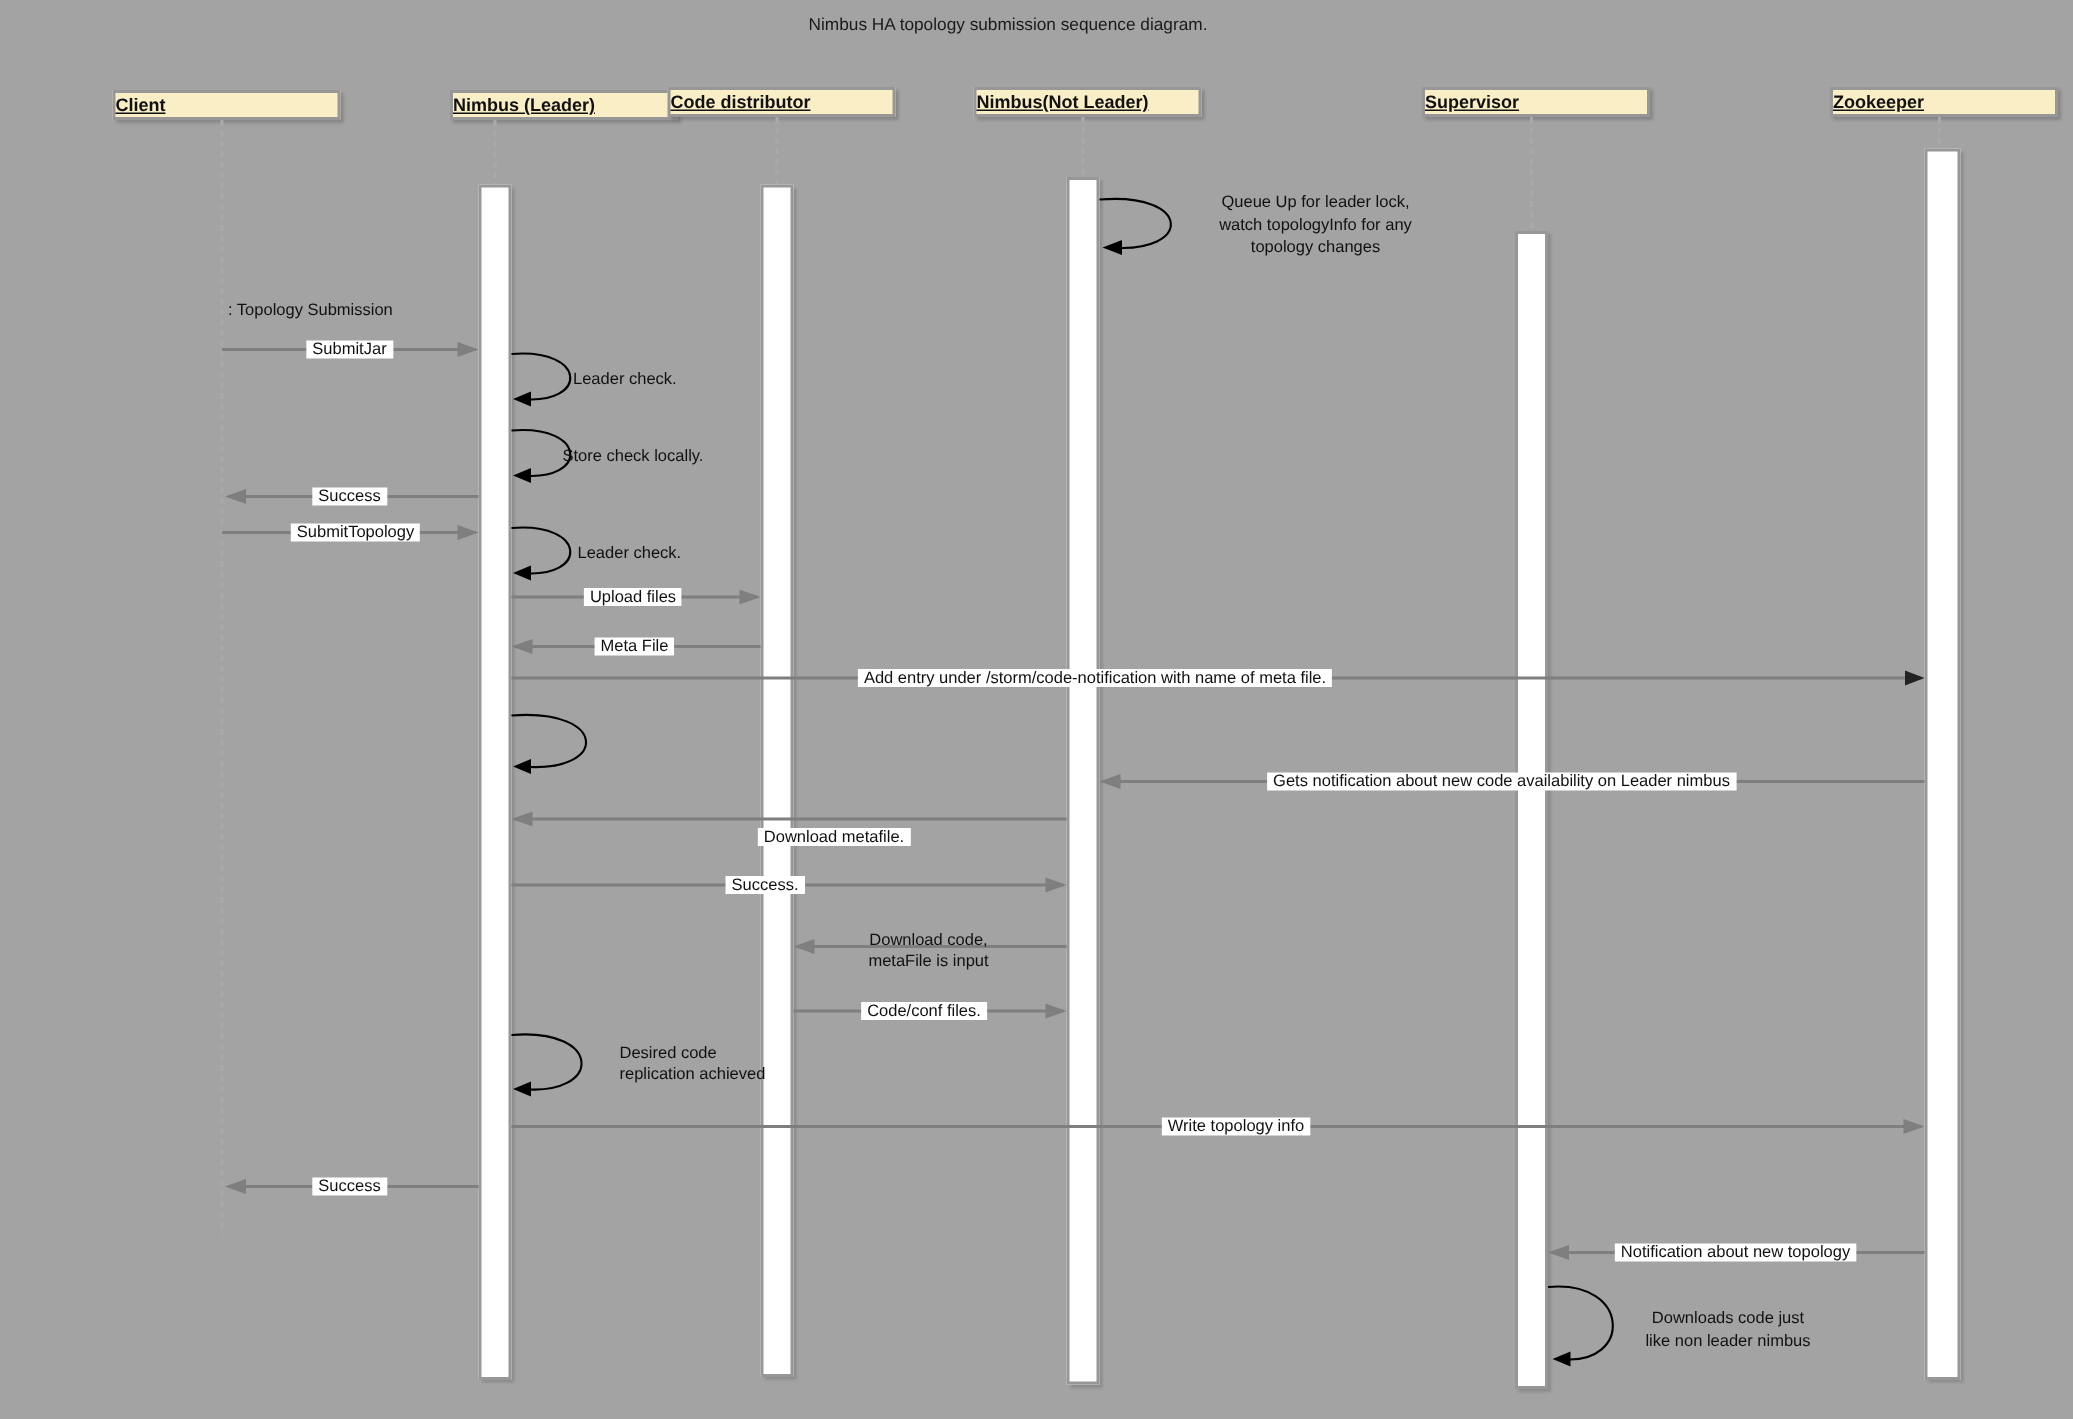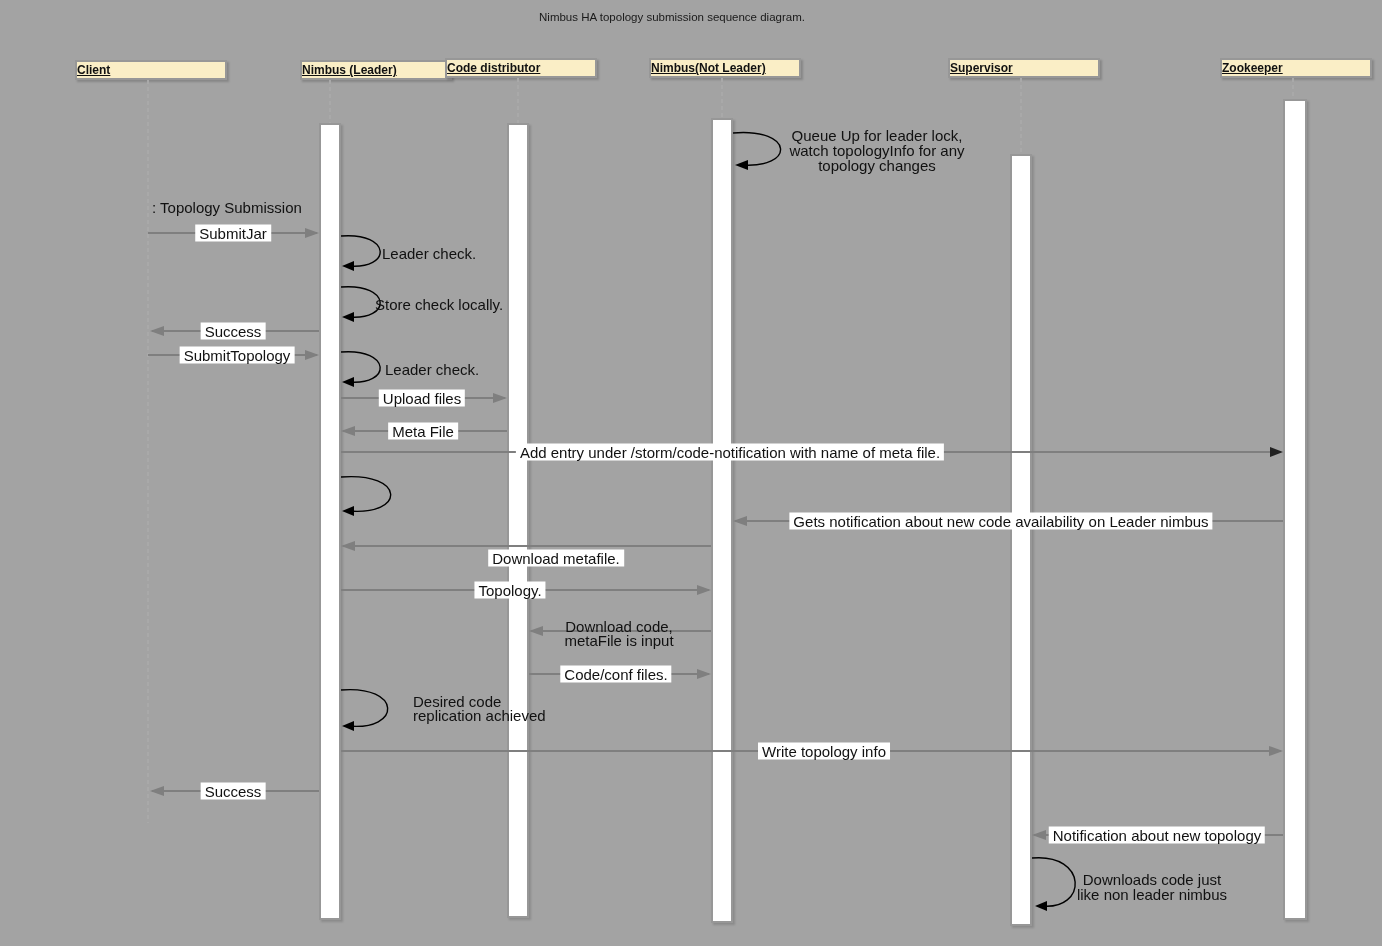--- a/index.html
+++ b/index.html
@@ -25,21 +25,21 @@
   }
   
   .bar{
     position:absolute;width:22px;background:#fff;
     border:2px solid var(--box-border,#979797);
     box-shadow:2px 2px 2px rgba(0,0,0,0.15);
     box-sizing:border-box;
   }
   svg.layer{position:absolute;left:0;top:0;}
   
-  .lbl{position:absolute;font-size:15px;color:#111;}
+  .lbl{position:absolute;font-size:11px;color:#111;}
   .online{background:#fff;padding:0 4px;transform:translate(-50%,-50%);white-space:nowrap;}
   .note{transform:translateY(-50%);white-space:nowrap;}
   .noteblock{white-space:pre-line;line-height:14px;}
   .noteblock.centered{text-align:center;transform:translateX(-50%);line-height:15px;}
   .noteblock.vcenter{transform:translate(-50%,-50%);line-height:14px;}
 </style>
 </head>
 <body>
 
 <div class="stage">
@@ -174,21 +174,21 @@
   </svg>
 
   <div class="lbl online" style="left:233px;top:233px;">SubmitJar</div>
   <div class="lbl online" style="left:233px;top:331px;">Success</div>
   <div class="lbl online" style="left:237px;top:355px;">SubmitTopology</div>
   <div class="lbl online" style="left:422px;top:398px;">Upload files</div>
   <div class="lbl online" style="left:423px;top:431px;">Meta File</div>
   <div class="lbl online" style="left:730px;top:452px;">Add entry under /storm/code-notification with name of meta file.</div>
   <div class="lbl online" style="left:1001px;top:521px;">Gets notification about new code availability on Leader nimbus</div>
   <div class="lbl online" style="left:556px;top:546px;margin-top:12px;">Download metafile.</div>
-  <div class="lbl online" style="left:510px;top:590px;">Topology.</div>
+  <div class="lbl online" style="left:510px;top:590px;">Success.</div>
   <div class="lbl online" style="left:616px;top:674px;">Code/conf files.</div>
   <div class="lbl online" style="left:824px;top:751px;text-align:center;">Write topology info</div>
   <div class="lbl online" style="left:233px;top:791px;">Success</div>
   <div class="lbl online" style="left:1157px;top:835px;">Notification about new topology</div>
 
   <div class="lbl note" style="left:152px;top:207px;">: Topology Submission</div>
   <div class="lbl note" style="left:382px;top:253px;">Leader check.</div>
   <div class="lbl note" style="left:375px;top:304px;">Store check locally.</div>
   <div class="lbl note" style="left:385px;top:369px;">Leader check.</div>
   <div class="lbl noteblock centered" style="left:877px;top:128px;">Queue Up for leader lock,

